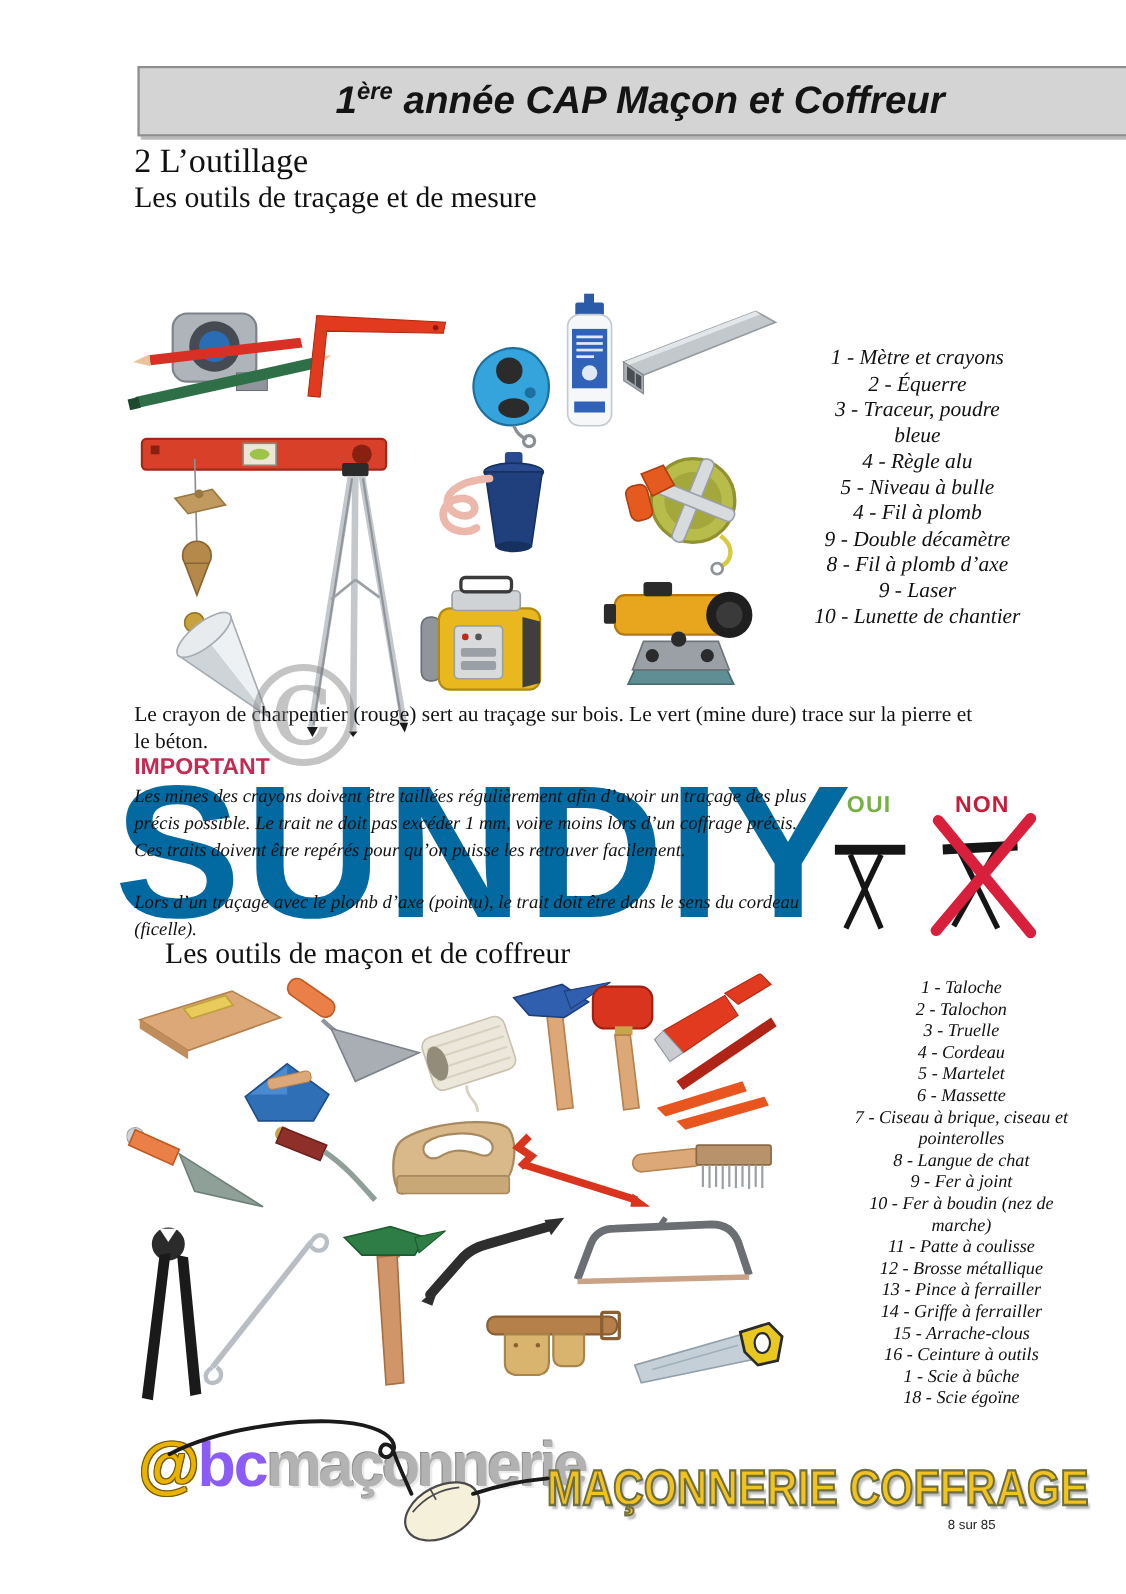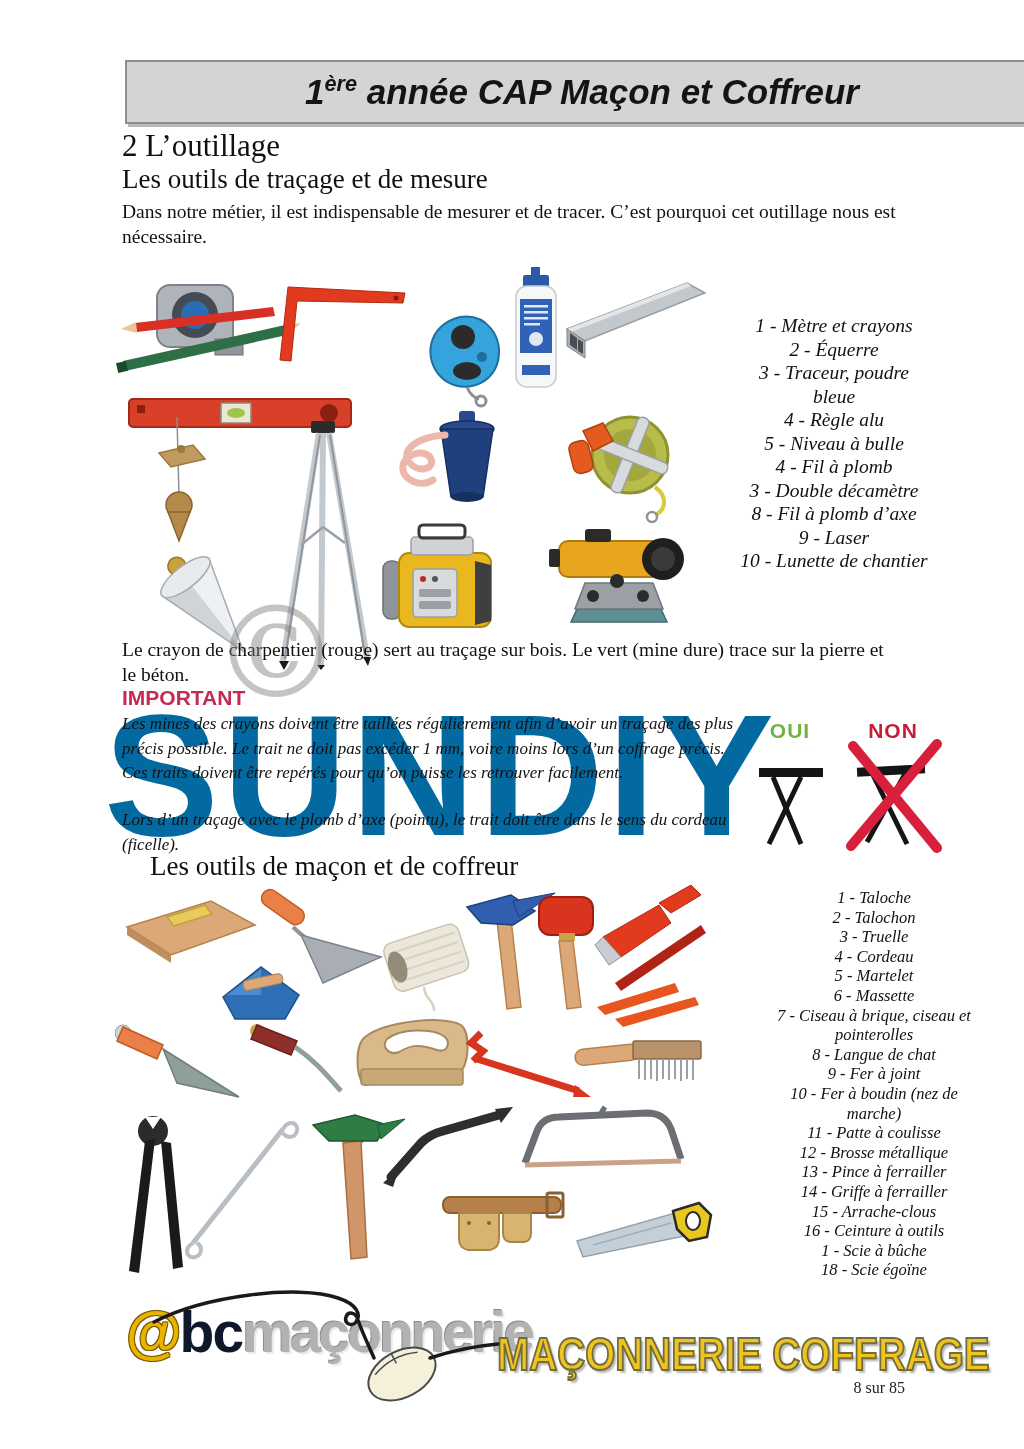--- a/index.html
+++ b/index.html
@@ -43,44 +43,43 @@
   .list2 { left:724px; top:888px; width:300px; font-size:16.5px; line-height:19.6px; }
 
   .collage { z-index:1; }
   .ouinon { z-index:2; }
 
   
   .logo-draw { left:112px; top:1282px; z-index:3; }
   .logo-text { left:126px; top:1299px; z-index:2; font-family:"Liberation Sans", sans-serif;
                font-weight:bold; font-size:57px; letter-spacing:-2px; white-space:nowrap; }
   .logo-at { color:#e8b400; text-shadow:1px 1px 0 #7a5a00, -1px -1px 0 #7a5a00, 1px -1px 0 #7a5a00, -1px 1px 0 #7a5a00; }
-  .logo-bc { color:#0f172a; }
+  .logo-bc { color:#8b5cf6; }
   .logo-name { color:#b2b2b2; text-shadow:2px 2px 1px #e9e9e9, -1px -1px 0 #8c8c8c; letter-spacing:-3px; }
   .brand { left:497px; top:1328px; z-index:2; font-family:"Liberation Sans", sans-serif;
            font-weight:bold; font-size:44px; color:#f2c31e; white-space:nowrap;
            transform:scale(0.88,1.04); transform-origin:left top;
            -webkit-text-stroke:2px #6e6e3e; text-shadow:3px 3px 2px #b9b9b9; }
-  .page-number { right:119px; top:1379px; font-family:Liberation Serif, serif;
-                 font-size:16px; color:#222; z-index:1; }
+  .page-number { right:119px; top:1379px; font-family:Liberation Sans, sans-serif;
+                 font-size:12px; color:#222; z-index:1; }
 </style>
 </head>
 <body>
 
 <div class="page">
 
   <div class="abs wm-text">SUNDIY</div>
   <div class="abs wm-c">©</div>
 
   <div class="abs banner">
     <span><span>1</span><sup>ère</sup><span> année CAP Maçon et Coffreur</span></span>
   </div>
 
   <div class="abs chapter">2 L’outillage</div>
   <div class="abs subheading sub1">Les outils de traçage et de mesure</div>
-  <div class="abs bodytext intro">Dans notre métier, il est indispensable de mesurer et de tracer. C’est pourquoi cet outillage nous est nécessaire.</div>
 
   <svg class="abs collage" style="left:115px;top:265px" width="610" height="405" viewBox="0 0 610 405">
 
     <g>
       <rect x="42" y="20" width="76" height="62" rx="13" fill="#aeb4ba" stroke="#7d838a" stroke-width="2"></rect>
       <rect x="100" y="74" width="28" height="16" fill="#8f959b" stroke="#6b7076"></rect>
       <circle cx="80" cy="50" r="23" fill="#454b52"></circle>
       <circle cx="80" cy="50" r="14" fill="#2a6db5"></circle>
       <polygon points="20,58 158,42 160,51 22,67" fill="#d93025"></polygon>
       <polygon points="6,64 21,57 22,68" fill="#e8c49a"></polygon>
@@ -209,21 +208,21 @@
   </svg>
 
   <div class="abs tool-list list1">
     <div class="tool-item">1 - Mètre et crayons</div>
     <div class="tool-item">2 - Équerre</div>
     <div class="tool-item">3 - Traceur, poudre
 bleue</div>
     <div class="tool-item">4 - Règle alu</div>
     <div class="tool-item">5 - Niveau à bulle</div>
     <div class="tool-item">4 - Fil à plomb</div>
-    <div class="tool-item">3 - Double décamètre</div>
+    <div class="tool-item">9 - Double décamètre</div>
     <div class="tool-item">8 - Fil à plomb d’axe</div>
     <div class="tool-item">9 - Laser</div>
     <div class="tool-item">10 - Lunette de chantier</div>
   </div>
 
   <div class="abs bodytext note">Le crayon de charpentier (rouge) sert au traçage sur bois. Le vert (mine dure) trace sur la pierre et le béton.</div>
   <div class="abs important-label">IMPORTANT</div>
   <div class="abs imp-para imp1">Les mines des crayons doivent être taillées régulièrement afin d’avoir un traçage des plus précis possible. Le trait ne doit pas excéder 1 mm, voire moins lors d’un coffrage précis. Ces traits doivent être repérés pour qu’on puisse les retrouver facilement.</div>
   <div class="abs imp-para imp2">Lors d’un traçage avec le plomb d’axe (pointu), le trait doit être dans le sens du cordeau (ficelle).</div>
 

